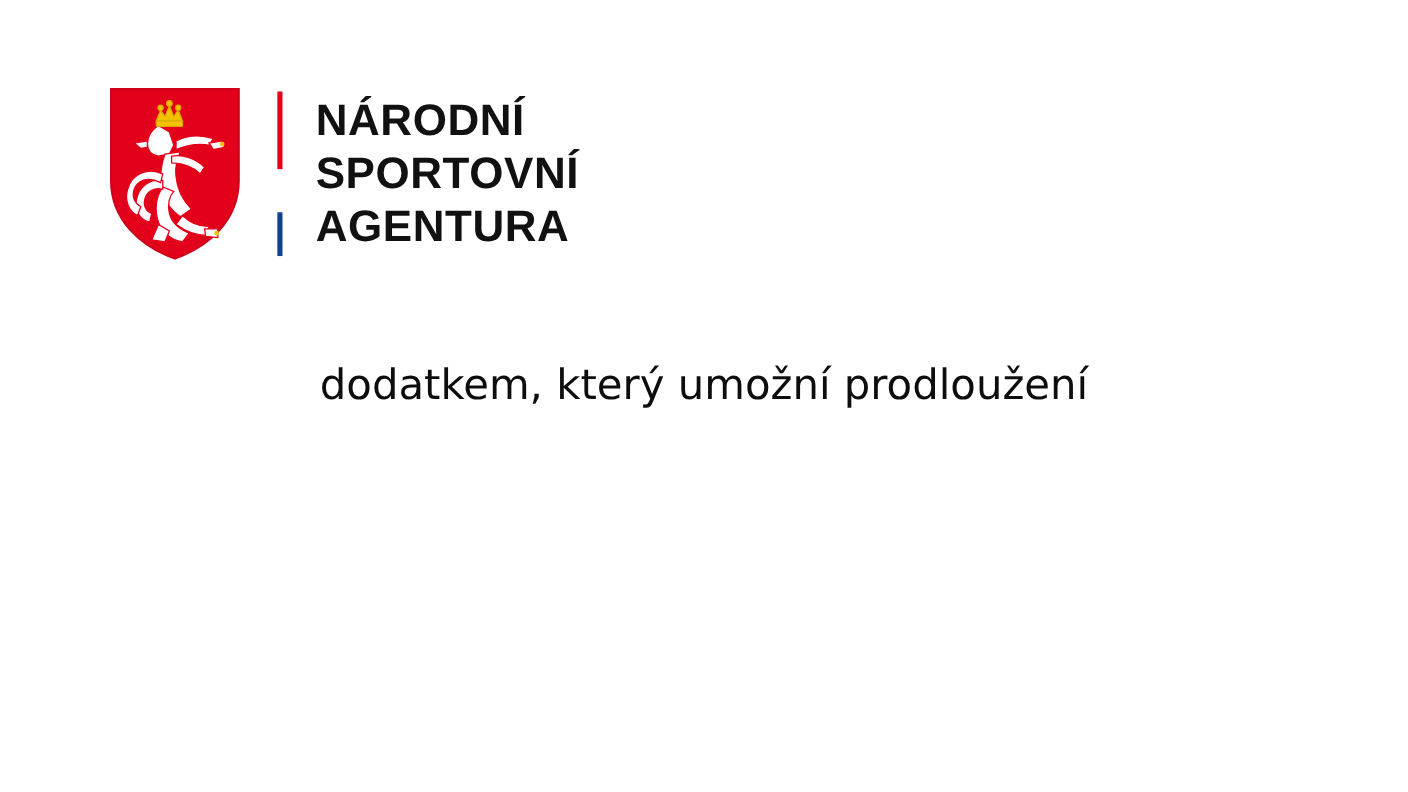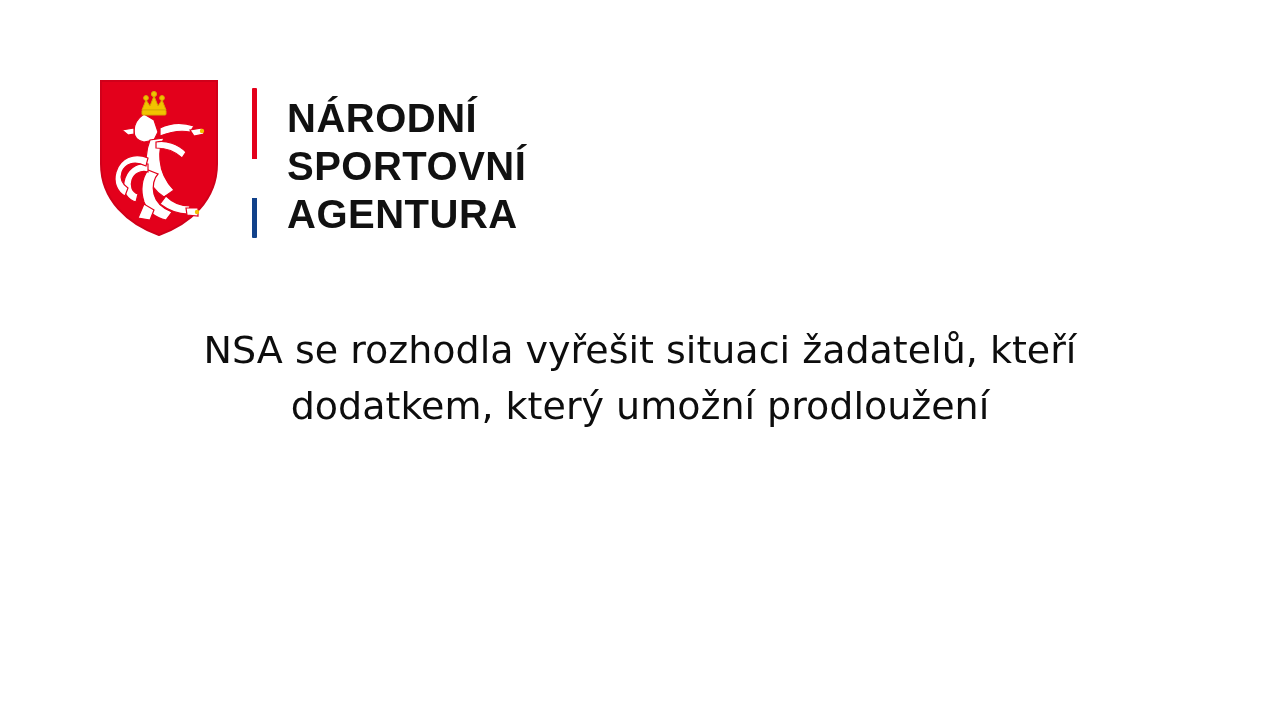--- a/index.html
+++ b/index.html
@@ -15,21 +15,21 @@
     overflow: hidden;
     position: relative;
   }
 
   
   .logo-block {
     position: absolute;
     left: 98px;
     top: 78px;
     display: flex;
-    align-items: flex-end;
+    align-items: center;
   }
 
   .crest {
     width: 122px;
     height: 160px;
     position: relative;
   }
   .crest svg { display: block; }
 
   .divider {
@@ -139,15 +139,14 @@
   </div>
 
   <div class="wordmark">
     <span class="line">NÁRODNÍ</span>
     <span class="line">SPORTOVNÍ</span>
     <span class="line">AGENTURA</span>
   </div>
 </div>
 
 <div class="headline">
-  <span class="hl-line">NSA se rozhodla vyřešit situaci žadatelů, kteří</span>
   <span class="hl-line">dodatkem, který umožní prodloužení</span>
 </div>
 
 </body></html>

